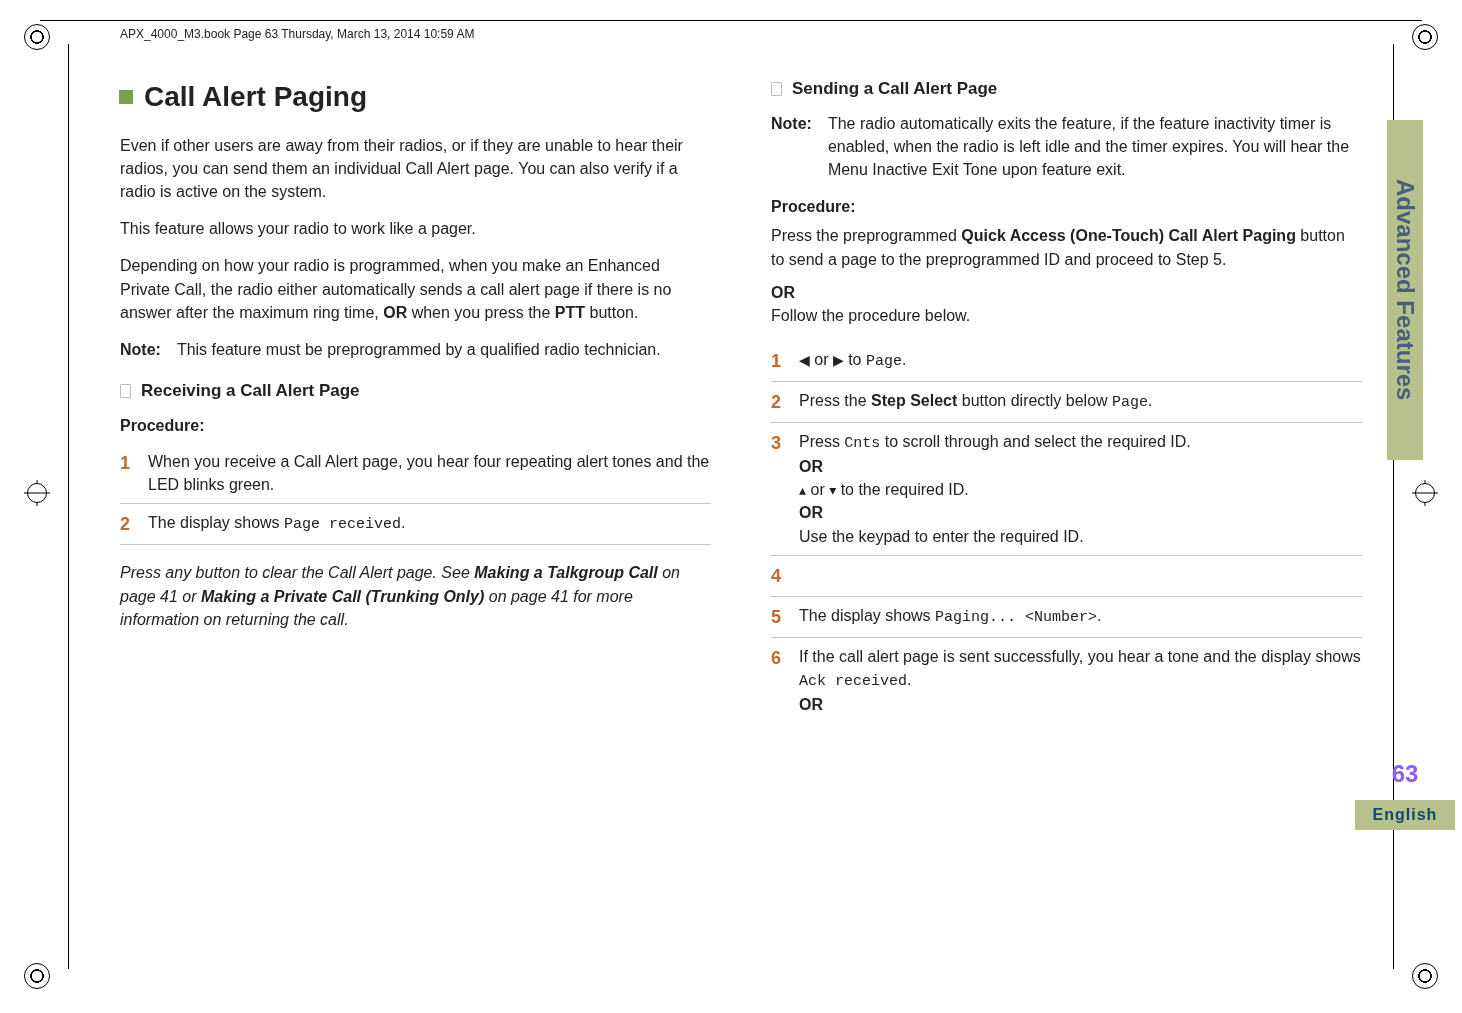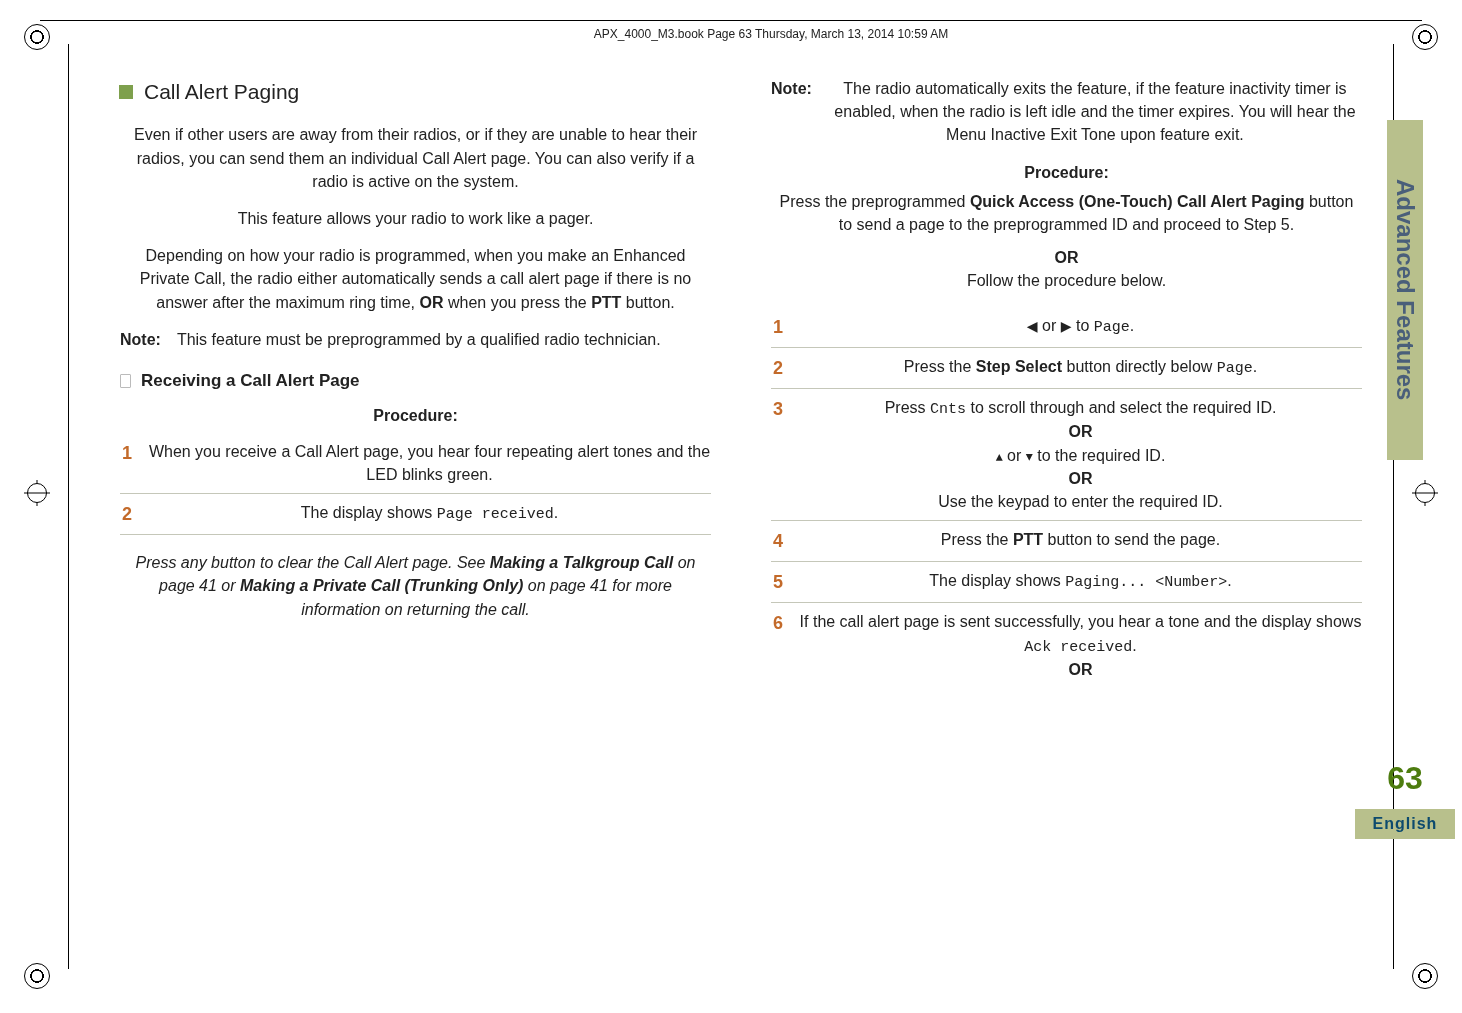--- a/index.html
+++ b/index.html
@@ -7,21 +7,20 @@
     font-family: Arial, Helvetica, sans-serif;
     font-size: 16px;
     color: #222;
     background: #fff;
     width: 1462px;
     height: 1013px;
     position: relative;
   }
   .page-wrap {
     padding: 20px 40px;
-    text-align: center;
   }
   .header-line {
     position: relative;
     border-top: 1px solid #000;
     margin-bottom: 6px;
   }
   .header-text {
     font-size: 12px;
     margin-bottom: 36px;
     margin-left: 80px;
@@ -40,22 +39,22 @@
     align-items: center;
     gap: 12px;
     margin-bottom: 16px;
   }
   .sq-green {
     width: 12px; height: 12px; background: #7ea04d;
     outline: 1px solid #7ea04d;
     flex: none;
   }
   .section-title {
-    font-size: 21px;
-    font-weight: normal;
+    font-size: 28px;
+    font-weight: bold;
   }
   .sub-icon {
     display:inline-block;
     width:11px; height:14px;
     border:1px solid #bbb;
     border-radius:1px;
     position:relative;
     flex:none;
     vertical-align:middle;
   }
@@ -107,23 +106,23 @@
     writing-mode: vertical-rl;
     background:#b8c08c;
     color:#4a5f7a;
     font-weight:bold;
     font-size:24px;
     padding: 16px 4px;
     height: 340px;
     text-align:center;
   }
   .page-num {
-    color:#4d7c0f;
-    font-weight:bold;
-    font-size:32px;
+    color:#8b5cf6;
+    font-weight:bold;
+    font-size:24px;
     margin-top: 300px;
   }
   .lang-box {
     background:#b8c08c;
     color:#0c4a6e;
     font-weight:bold;
     font-size:16px;
     padding:6px 18px;
     margin-top:12px;
     letter-spacing:1px;
@@ -217,20 +216,24 @@
           </span>
         </div>
       </div>
 
       <p class="italic" style="margin-top:16px;">
         <span>Press any button to clear the Call Alert page. See </span><b>Making a Talkgroup Call</b><span> on page 41 or </span><b>Making a Private Call (Trunking Only)</b><span> on page 41 for more information on returning the call.</span>
       </p>
     </div>
 
     <div class="col">
+      <div class="sub-title-row" style="margin-top:0;">
+        <span class="sub-icon"></span>
+        <span class="sub-title">Sending a Call Alert Page</span>
+      </div>
 
       <div class="note-row">
         <span class="note-label">Note:</span>
         <span>The radio automatically exits the feature, if the feature inactivity timer is enabled, when the radio is left idle and the timer expires. You will hear the Menu Inactive Exit Tone upon feature exit.</span>
       </div>
 
       <div class="proc-label">Procedure:</div>
       <p style="margin-bottom:10px;">
         <span>Press the preprogrammed </span><b>Quick Access (One-Touch) Call Alert Paging</b><span> button to send a page to the preprogrammed ID and proceed to Step 5.</span>
       </p>
@@ -255,23 +258,20 @@
           <span class="step-body">
             <span>Press </span><span class="uiterm">Cnts</span><span> to scroll through and select the required ID.</span><br>
             <span class="or">OR</span><br>
             <span class="arrow">▴</span><span> or </span><span class="arrow">▾</span><span> to the required ID.</span><br>
             <span class="or">OR</span><br>
             <span>Use the keypad to enter the required ID.</span>
           </span>
         </div>
         <div>
           <span class="step-num">4</span>
-          <span class="step-body">
-            <span>Press the </span><b>PTT</b><span> button to send the page.</span>
-          </span>
         </div>
         <div>
           <span class="step-num">5</span>
           <span class="step-body">
             <span>The display shows </span><span class="uiterm">Paging... &lt;Number&gt;</span><span>.</span>
           </span>
         </div>
         <div style="border-bottom:none;">
           <span class="step-num">6</span>
           <span class="step-body">

